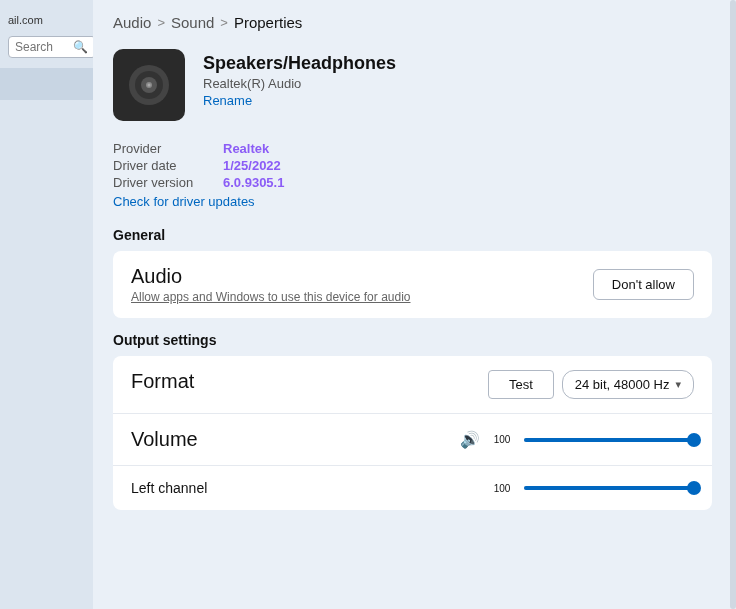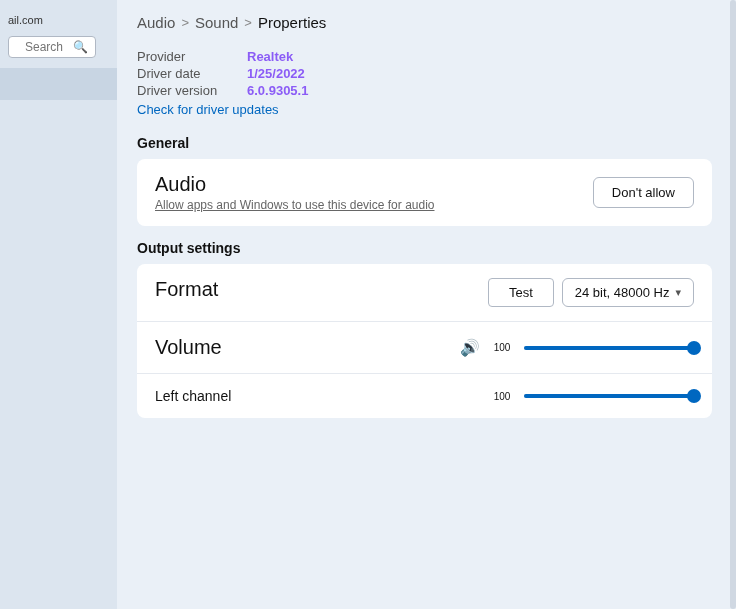--- a/index.html
+++ b/index.html
@@ -7,21 +7,21 @@
       font-family: 'Segoe UI', Arial, sans-serif;
       background: #e8eef5;
       width: 736px;
       height: 609px;
       overflow: hidden;
       display: flex;
     }
 
     
     .sidebar {
-      width: 117px;
+      width: 93px;
       background: #dce5ef;
       height: 609px;
       display: flex;
       flex-direction: column;
       align-items: flex-start;
       padding: 8px 0;
       flex-shrink: 0;
     }
     .sidebar-email {
       font-size: 11px;
@@ -37,21 +37,20 @@
       display: flex;
       align-items: center;
       padding: 3px 6px;
     }
     .sidebar-search input {
       border: none;
       outline: none;
       background: transparent;
       font-size: 12px;
       width: 58px;
-      text-align: center;
     }
     .sidebar-search-icon {
       font-size: 12px;
       color: #555;
     }
     .sidebar-item-selected {
       background: #c8d5e3;
       width: 100%;
       height: 32px;
     }
@@ -212,21 +211,21 @@
       background: #fff;
       border-radius: 4px;
       padding: 6px 20px;
       font-size: 13px;
       color: #111;
       cursor: pointer;
     }
     .format-select {
       border: 1px solid #b0b8c4;
       background: #fff;
-      border-radius: 6px;
+      border-radius: 12px;
       padding: 6px 12px;
       font-size: 13px;
       color: #111;
       cursor: pointer;
       display: flex;
       align-items: center;
       gap: 6px;
     }
     .format-select-arrow { font-size: 11px; color: #555; }
 
@@ -317,20 +316,37 @@
 <div class="main" style="position:relative;">
 
   <div class="breadcrumb">
     <span>Audio</span>
     <span class="breadcrumb-separator">&gt;</span>
     <span>Sound</span>
     <span class="breadcrumb-separator">&gt;</span>
     <span class="breadcrumb-current">Properties</span>
   </div>
 
+  <div class="device-header">
+    <div class="device-icon">
+
+      <svg class="speaker-svg" viewBox="0 0 46 46" xmlns="http://www.w3.org/2000/svg">
+        <circle cx="23" cy="23" r="20" fill="#444"></circle>
+        <circle cx="23" cy="23" r="14" fill="#333"></circle>
+        <circle cx="23" cy="23" r="8" fill="#555"></circle>
+        <circle cx="23" cy="23" r="3" fill="#888"></circle>
+        <circle cx="23" cy="23" r="1.5" fill="#aaa"></circle>
+      </svg>
+    </div>
+    <div class="device-info">
+      <span class="device-name">Speakers/Headphones</span>
+      <span class="device-driver">Realtek(R) Audio</span>
+      <a class="device-rename">Rename</a>
+    </div>
+  </div>
 
   <div class="driver-info">
     <span class="driver-label">Provider</span>
     <span class="driver-value">Realtek</span>
     <span class="driver-label">Driver date</span>
     <span class="driver-value">1/25/2022</span>
     <span class="driver-label">Driver version</span>
     <span class="driver-value">6.0.9305.1</span>
     <a class="driver-link">Check for driver updates</a>
   </div>

